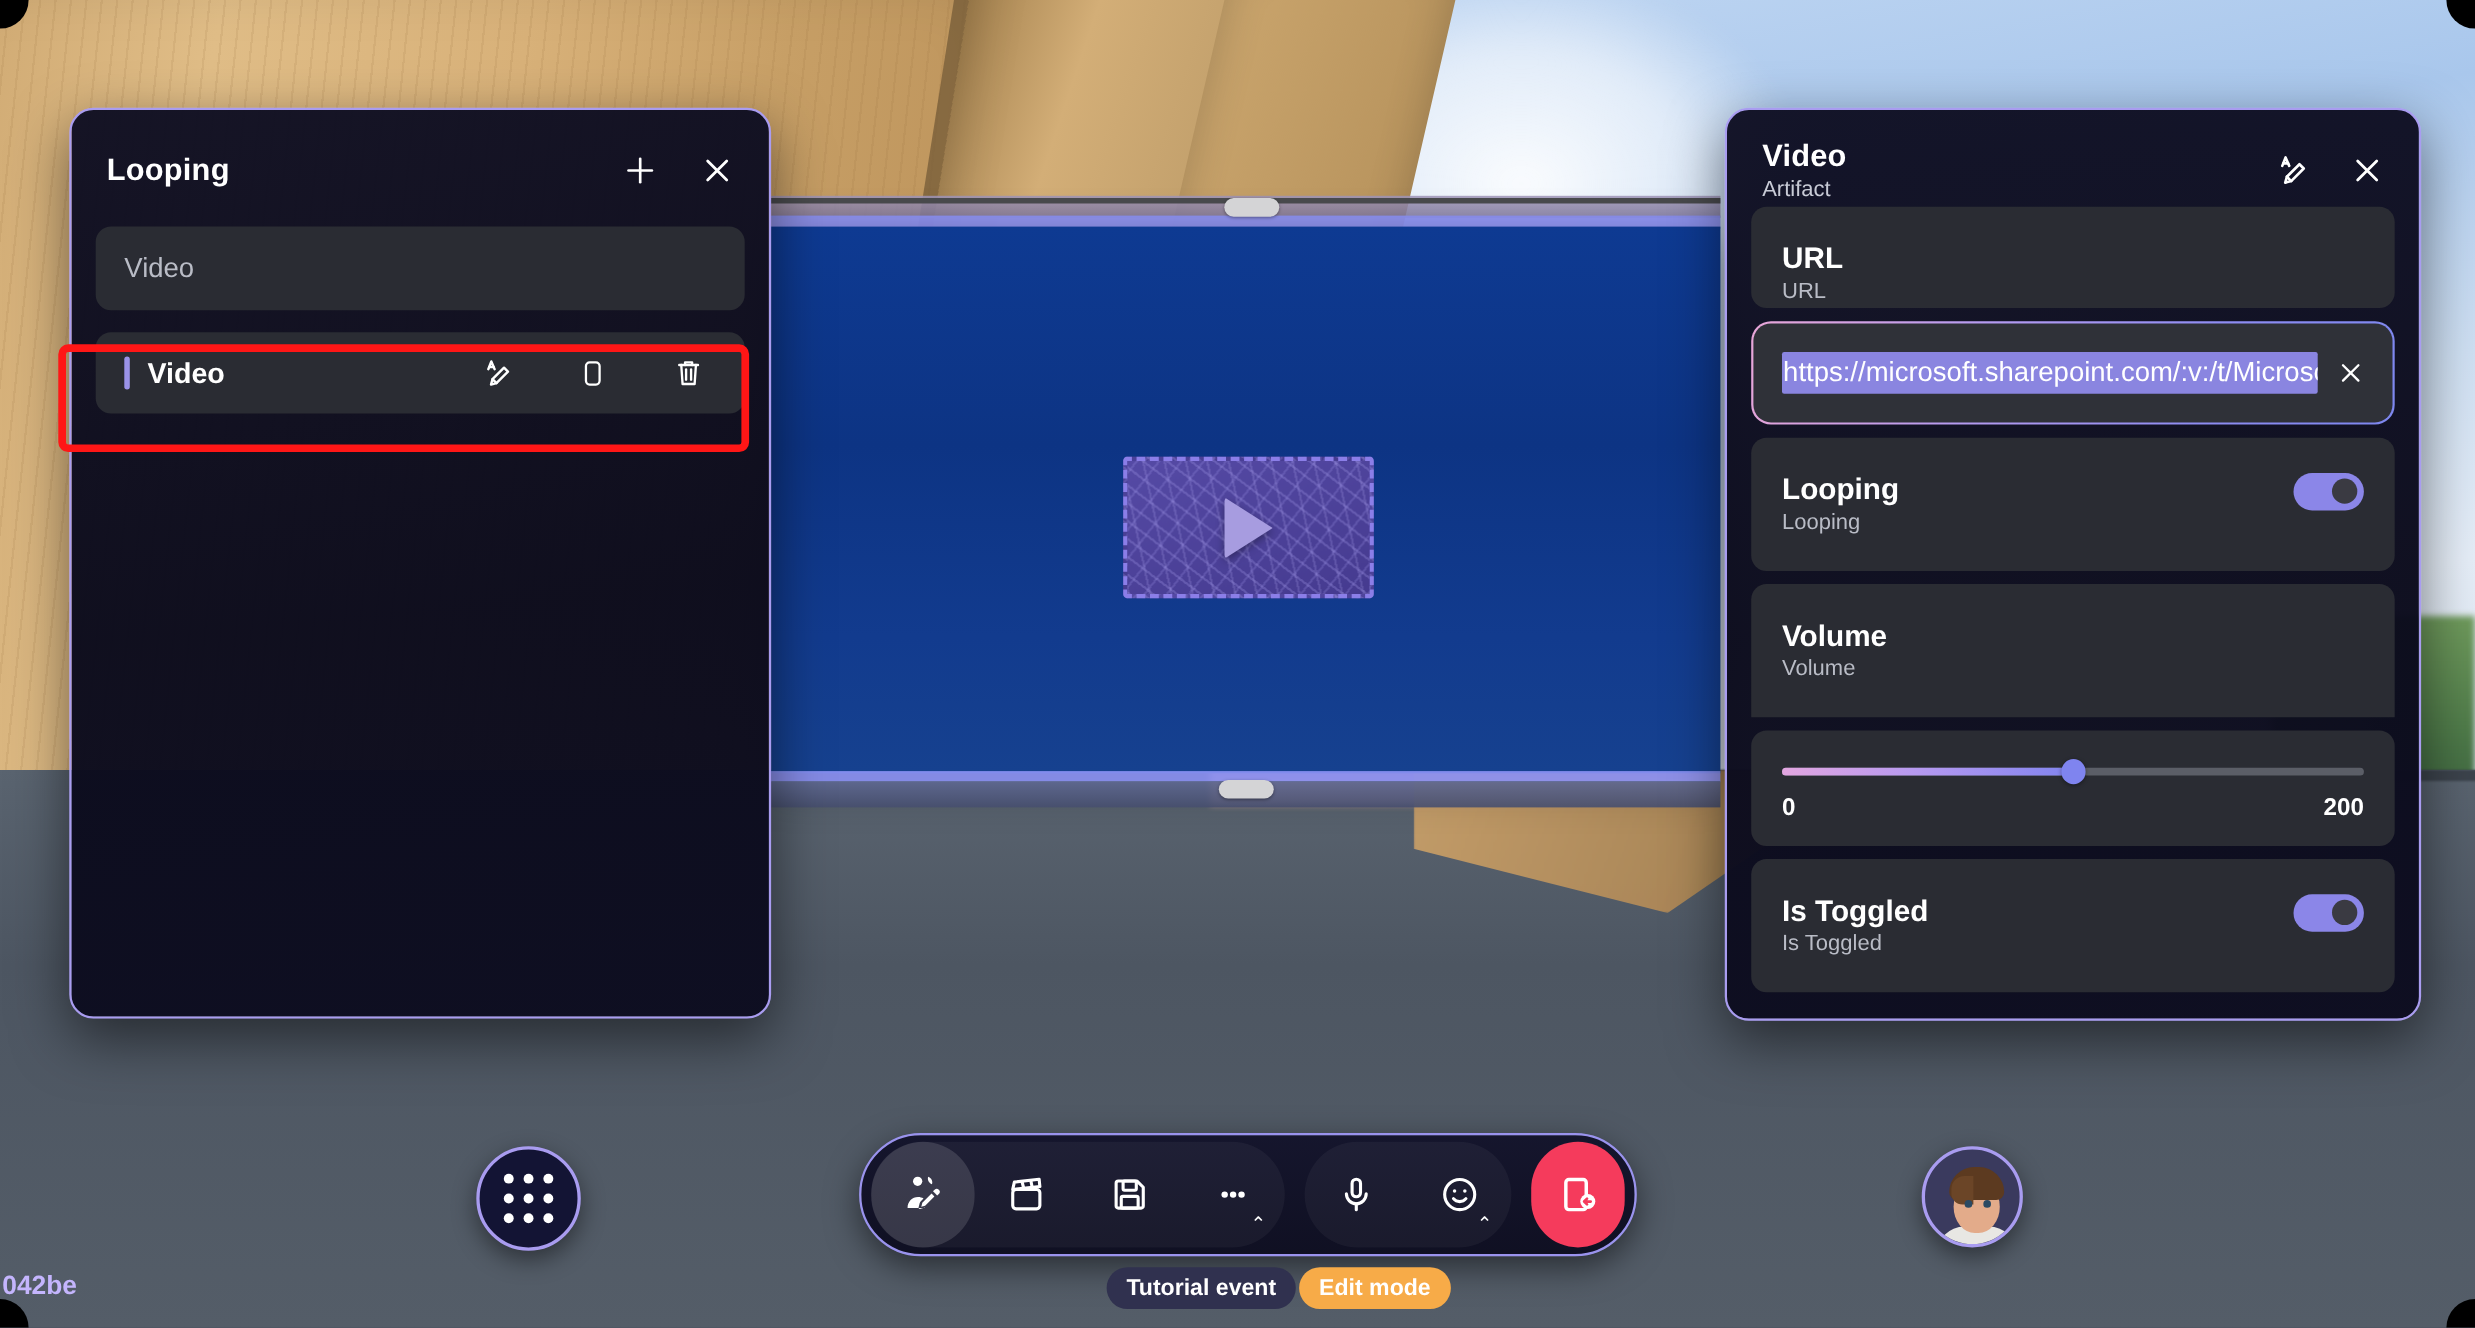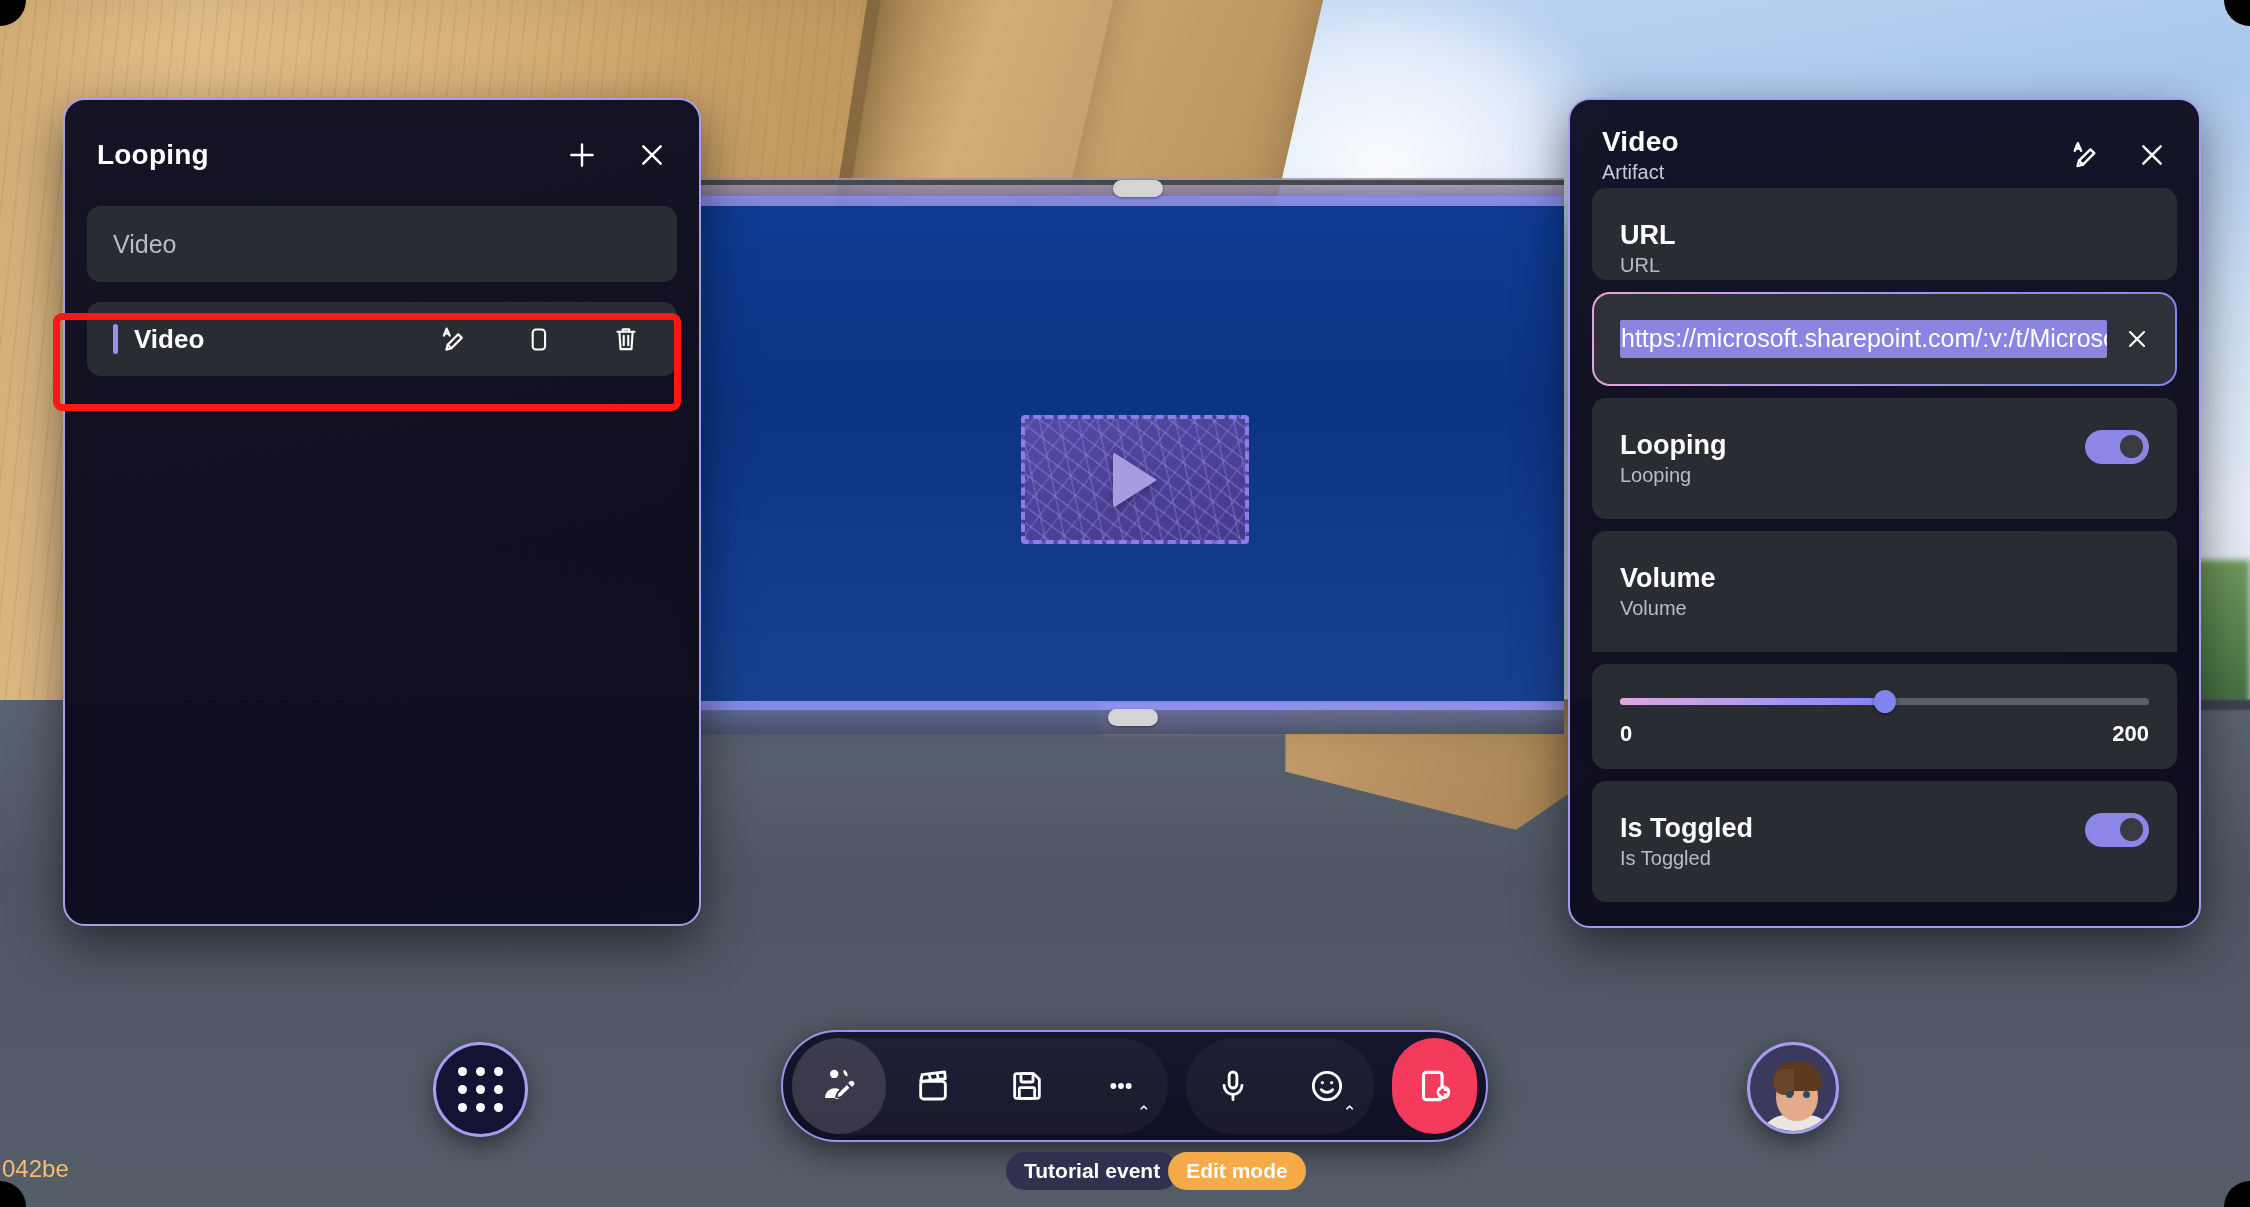--- a/index.html
+++ b/index.html
@@ -295,31 +295,31 @@
     background:#3a3a5e; cursor:pointer; box-shadow:0 8px 22px rgba(0,0,0,.45);
   }
   .av-face { position:absolute; left:26px; top:28px; width:42px; height:48px; border-radius:21px/26px; background:#e3ab8a; }
   .av-hair { position:absolute; left:22px; top:16px; width:50px; height:30px; border-radius:25px 25px 8px 8px; background:#5c3a20; }
   .av-hair2 { position:absolute; left:24px; top:24px; width:20px; height:26px; border-radius:12px 0 0 10px; background:#6b4527; }
   .av-body { position:absolute; left:10px; top:70px; width:74px; height:34px; border-radius:26px 26px 0 0; background:#e8e7e3; }
   .av-eye { position:absolute; width:7px; height:7px; border-radius:50%; background:#2b4a63; top:46px; }
 
   
   #status-pills {
-    position:absolute; left:1006px; top:1152px; display:flex; align-items:center; gap:4px;
+    position:absolute; left:1006px; top:1152px; display:flex; align-items:center; gap:17px;
   }
   .pill {
     height:38px; display:flex; align-items:center; padding:0 18px;
     border-radius:19px; font-size:21px; font-weight:700;
   }
   .pill-event { background:#30314f; color:#ffffff; margin-right:-14px; z-index:1; }
   .pill-mode { background:#f7ab48; color:#ffffff; z-index:2; }
 
   #session-id {
-    position:absolute; left:2px; top:1155px; font-size:24px; font-weight:400; color:#fdba74;
+    position:absolute; left:2px; top:1155px; font-size:24px; font-weight:700; color:#c4b5fd;
   }
   .corner { position:absolute; width:26px; height:26px; background:#000; z-index:59; }
 </style>
 </head>
 <body>
 
 <div id="scene">
   <div class="sky"></div>
   <div class="cloud1"></div>
   <div class="cloud2"></div>

